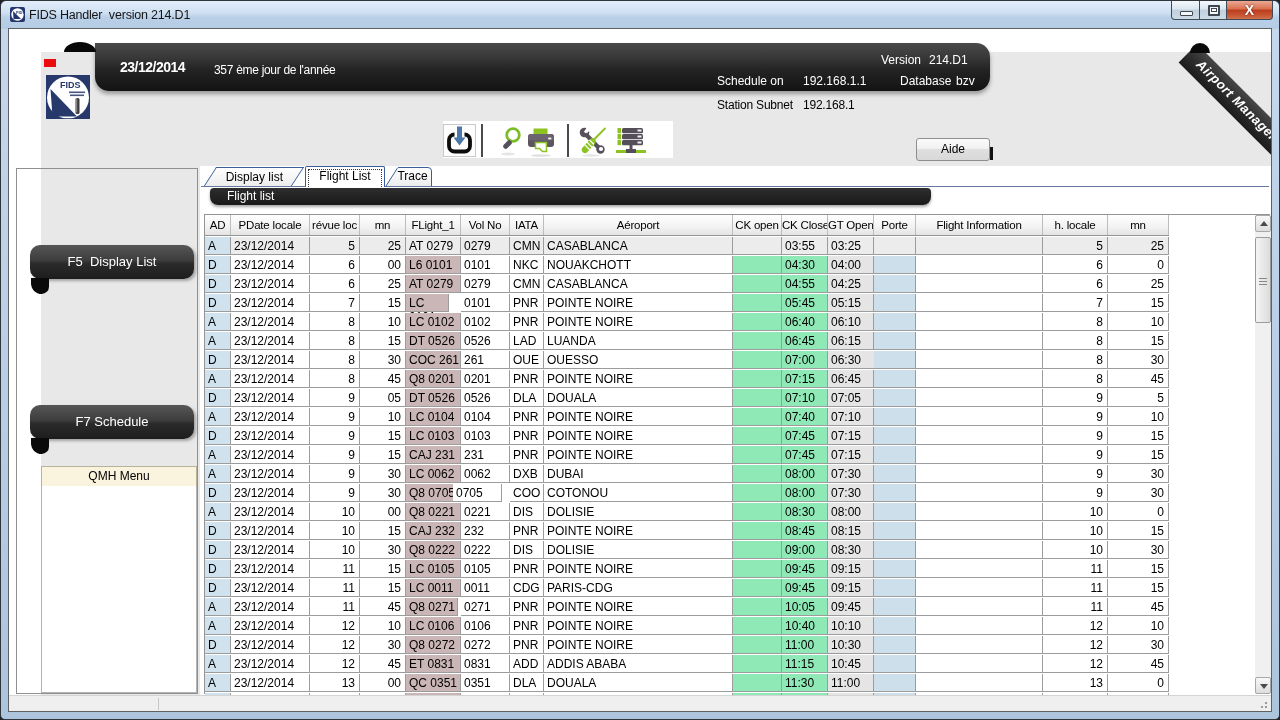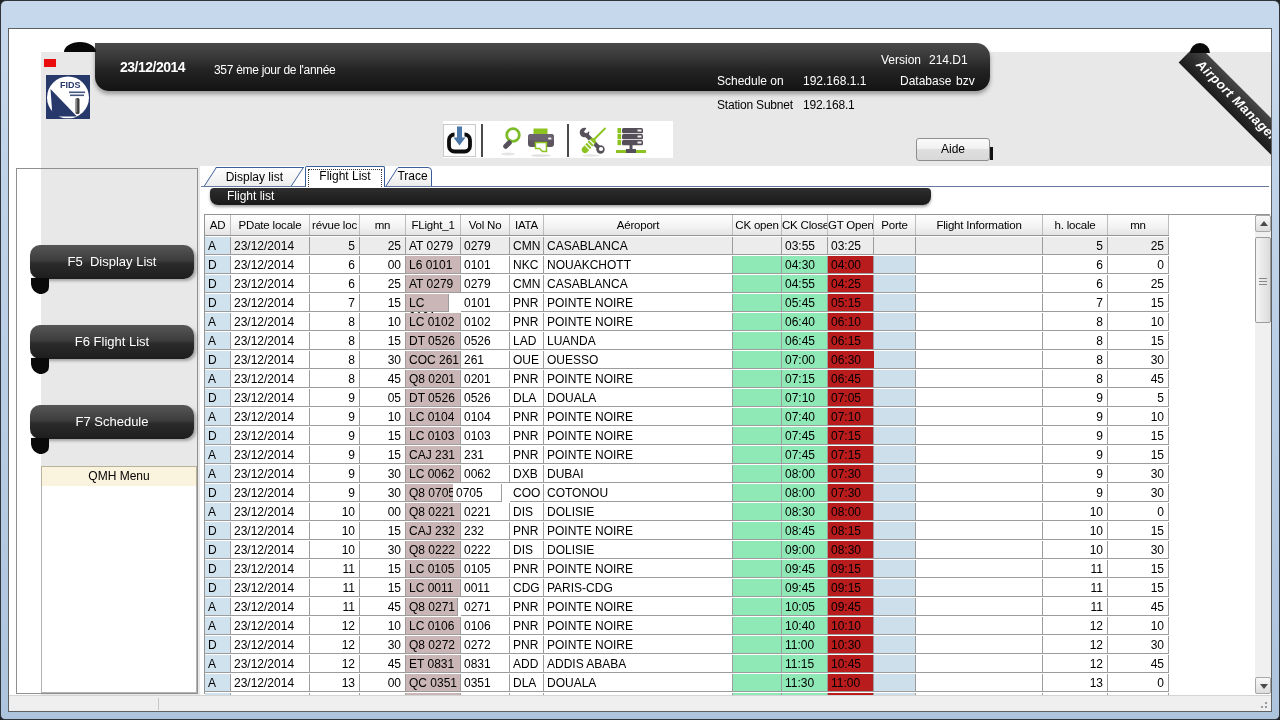--- a/index.html
+++ b/index.html
@@ -123,40 +123,58 @@
   border-right:1px solid #bdbdbd; white-space:nowrap; overflow:hidden; letter-spacing:-0.2px; }
 #gbody { position:absolute; left:0; top:22px; width:1066px; height:458px; }
 .row { position:absolute; left:0; width:964px; height:19px; }
 .c { position:absolute; top:0; height:18px; font-size:12px; color:#000; padding-top:2px;
   border-right:1px solid #9c9c9c; border-bottom:1px solid #9c9c9c; background:#fff; }
 .c.l { padding-left:3px; }
 .c.r { text-align:right; padding-right:4px; }
 .cad  { background:#cfe2ed; }
 .cfl  { background:#cab6b6; }
 .cgr  { background:#8fe9b7; }
-.cor  { background:#b91c1c; }
+.cor  { background:#e5e5e5; }
 .cpo  { background:#cddfea; }
 .csel { background:#ececec; }
 
 #vscroll { position:absolute; left:1247px; top:187px; width:16px; height:479px; background:#f1f0f0; }
 .sbtn { position:absolute; left:0px; width:16px; height:17px; background:linear-gradient(180deg,#f8f8f8,#ddd);
   border:1px solid #a8a8a8; border-radius:2px; }
 #sb-up { top:0; }
 #sb-dn { bottom:0; }
 #sb-th { position:absolute; left:0px; top:22px; width:16px; height:86px; background:linear-gradient(90deg,#f4f4f4,#dcdcdc);
   border:1px solid #9b9b9b; border-radius:2px; }
 #sb-th:after { content:""; position:absolute; left:3px; top:40px; width:8px; height:1px; background:#888;
   box-shadow:0 3px 0 #888, 0 6px 0 #888; }
 .arr { position:absolute; left:4px; width:0; height:0; border-left:4px solid transparent; border-right:4px solid transparent; }
 #sb-up .arr { top:5px; border-bottom:5px solid #4a4a4a; }
 #sb-dn .arr { top:6px; border-top:5px solid #4a4a4a; }
 </style>
 </head>
 <body>
 <div id="win">
+  <div id="titlebar">
+    <svg id="title-ic" viewBox="0 0 15 15">
+      <rect x="0" y="0" width="15" height="15" rx="2" fill="#23366e"></rect>
+      <circle cx="7.5" cy="7.5" r="6.2" fill="#fff"></circle>
+      <path d="M3 4 L11 12 L3.5 12 Z" fill="#23366e"></path>
+      <text x="6" y="6.5" font-size="4" fill="#23366e" font-weight="bold">FIDS</text>
+    </svg>
+    <div id="title-tx">FIDS Handler&nbsp; version 214.D1</div>
+    <div class="wbtn" id="b-min">
+        <i></i>
+      </div>
+    <div class="wbtn" id="b-max">
+        <i></i>
+      </div>
+    <div class="wbtn" id="b-cls">
+        <span>X</span>
+      </div>
+  </div>
   <div id="client">
       <div id="org">
     <div id="topwhite"></div>
     <div id="lw"></div>
     <div id="content"></div>
     <div id="ribwrap">
       <div id="amrib">Airport Manager</div>
       <div id="amcurl"></div>
     </div>
     <div id="banner">
@@ -261,21 +279,20 @@
           <div class="foc"></div>
           <span>Flight List</span>
         </div>
     <div id="flbar">Flight list</div>
     <div id="sidepanel">
       <div id="sidegray"></div>
       <div id="qmh-h">QMH Menu</div>
       <div id="qmh-b"></div>
     </div>
     <div class="ribbon" id="rb1">F5&nbsp; Display List</div>
-    <div class="ribbon" id="rb2">F6 Flight List</div>
     <div class="ribbon" id="rb3">F7 Schedule</div>
     <div id="grid">
       <div id="ghead">
             <div class="hc" style="left:0px;width:26px">AD</div>
             <div class="hc" style="left:26px;width:79px">PDate locale</div>
             <div class="hc" style="left:105px;width:50px">révue loc</div>
             <div class="hc" style="left:155px;width:46px">mn</div>
             <div class="hc" style="left:201px;width:55px">FLight_1</div>
             <div class="hc" style="left:256px;width:49px">Vol No</div>
             <div class="hc" style="left:305px;width:34px">IATA</div>

